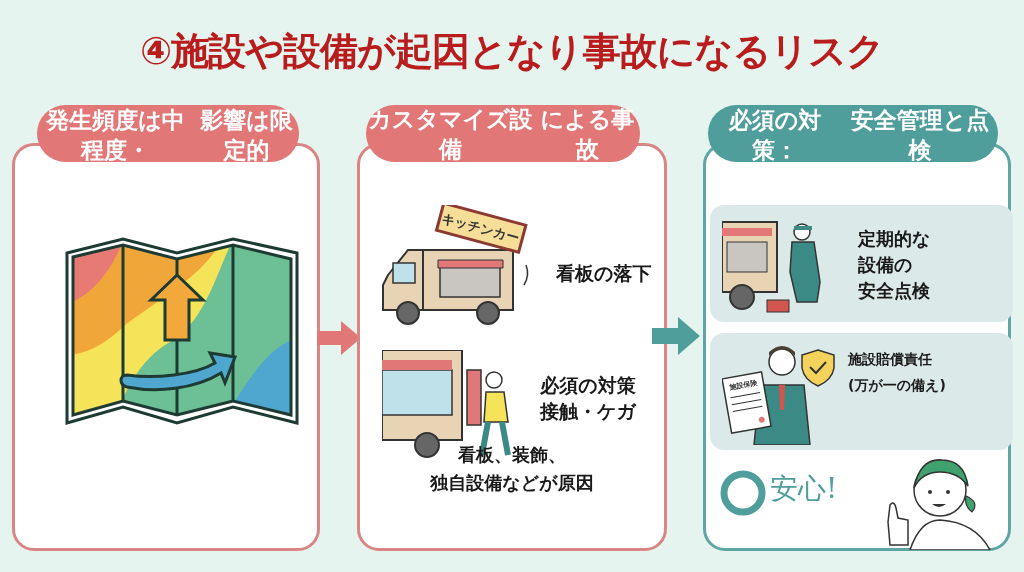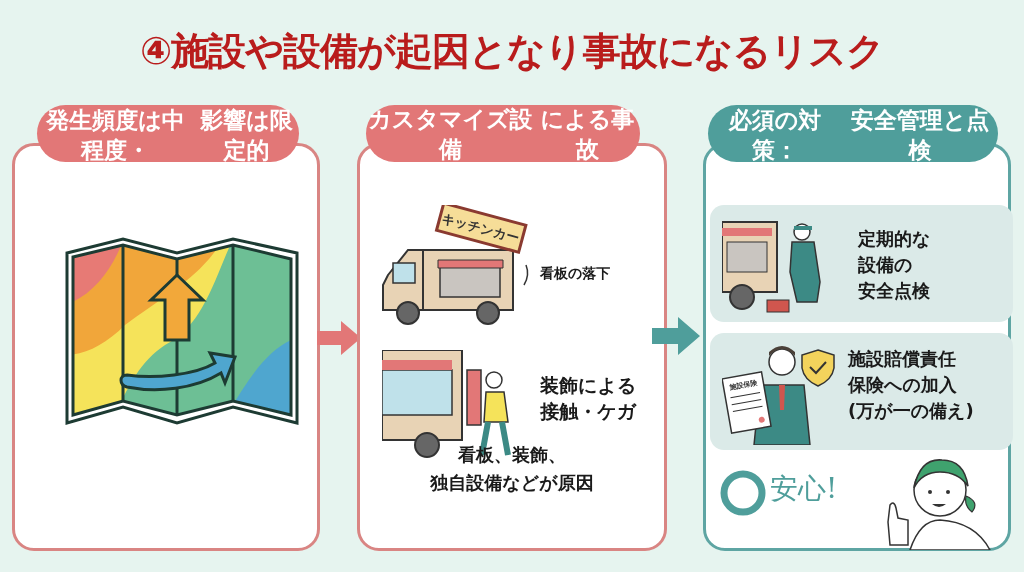--- a/index.html
+++ b/index.html
@@ -95,34 +95,34 @@
   <rect x="62" y="62" width="60" height="30" fill="#c9c5c0" stroke="#333" stroke-width="1.5"></rect>
   <path d="M60 55 L125 55 L125 63 L60 63 Z" fill="#e27777" stroke="#333" stroke-width="1"></path>
   <circle cx="30" cy="108" r="11" fill="#666" stroke="#333" stroke-width="2"></circle>
   <circle cx="110" cy="108" r="11" fill="#666" stroke="#333" stroke-width="2"></circle>
   <g transform="rotate(15 100 25)">
     <rect x="60" y="8" width="85" height="28" fill="#f6dd98" stroke="#8a3a30" stroke-width="3"></rect>
     <text x="102" y="27" font-size="13" text-anchor="middle" font-weight="bold" fill="#333" font-family="DejaVu Sans, sans-serif">キッチンカー</text>
   </g>
   <path d="M148 60 Q152 70 146 80" stroke="#333" stroke-width="1.5" fill="none"></path>
 </svg>
-<div class="label-text" style="left:540px;top:260px;font-size:14px">看板の落下</div>
+<div class="label-text" style="left:556px;top:260px;font-size:19px">看板の落下</div>
 
 <svg style="position:absolute;left:382px;top:350px" width="150" height="110" viewBox="0 0 150 110">
   <rect x="0" y="0" width="80" height="90" fill="#e8d3b5" stroke="#333" stroke-width="2"></rect>
   <rect x="0" y="20" width="70" height="45" fill="#bfe1ea" stroke="#333" stroke-width="1.5"></rect>
   <path d="M0 10 L70 10 L70 20 L0 20 Z" fill="#e27777"></path>
   <circle cx="45" cy="95" r="12" fill="#666" stroke="#333" stroke-width="2"></circle>
   <rect x="85" y="20" width="14" height="55" fill="#e27777" stroke="#333" stroke-width="1.5"></rect>
   <circle cx="112" cy="30" r="8" fill="#fff" stroke="#333" stroke-width="1.5"></circle>
   <path d="M104 42 L122 42 L126 72 L102 72 Z" fill="#f5e35a" stroke="#333" stroke-width="1.5"></path>
   <path d="M106 72 L100 105 M120 72 L126 105" stroke="#3c8a85" stroke-width="6"></path>
 </svg>
 <div class="label-text" style="left:540px;top:372px;text-align:center;font-size:19px">
-  <div>装飾による</div>
+  <div>必須の対策</div>
   <div>接触・ケガ</div>
 </div>
 <div class="body-text" style="left:357px;width:310px;top:441px">
   <div>看板、装飾、</div>
   <div>独自設備などが原因</div>
 </div>
 
 <svg class="arrow" style="left:650px;top:314px" width="55" height="44" viewBox="0 0 55 44">
   <path d="M2 14 L28 14 L28 3 L50 22 L28 41 L28 30 L2 30 Z" fill="#4f9e9b"></path>
 </svg>
@@ -160,23 +160,22 @@
     <rect x="5" y="35" width="40" height="55" fill="#fff" stroke="#333" stroke-width="1.5"></rect>
     <text x="25" y="47" font-size="7" text-anchor="middle" font-weight="bold" fill="#333" font-family="DejaVu Sans, sans-serif">施設保険</text>
     <line x1="10" y1="55" x2="40" y2="55" stroke="#333"></line>
     <line x1="10" y1="62" x2="40" y2="62" stroke="#333"></line>
     <line x1="10" y1="69" x2="40" y2="69" stroke="#333"></line>
     <circle cx="37" cy="82" r="3" fill="#e27777"></circle>
   </g>
   <path d="M96 10 L112 15 L112 28 Q110 40 96 46 Q82 40 80 28 L80 15 Z" fill="#f3d35c" stroke="#333" stroke-width="1.5"></path>
   <path d="M88 27 L94 33 L104 22" stroke="#333" stroke-width="2" fill="none"></path>
 </svg>
-<div class="label-text" style="left:848px;top:346px;font-size:18px">
+<div class="label-text" style="left:848px;top:346px;font-size:14px">
   <div>施設賠償責任</div>
-  <div>保険への加入</div>
   <div>(万が一の備え)</div>
 </div>
 
 <svg style="position:absolute;left:718px;top:468px" width="50" height="50" viewBox="0 0 50 50">
   <circle cx="25" cy="25" r="19" fill="none" stroke="#4f9e9b" stroke-width="7"></circle>
 </svg>
 <div class="anshin">安心!</div>
 <svg style="position:absolute;left:880px;top:450px" width="120" height="100" viewBox="0 0 120 100">
   <circle cx="60" cy="40" r="26" fill="#fff" stroke="#333" stroke-width="1.5"></circle>
   <path d="M34 38 Q40 8 62 10 Q84 10 88 36 Q78 22 60 22 Q42 22 34 38 Z" fill="#3fa26e" stroke="#333" stroke-width="1.5"></path>

